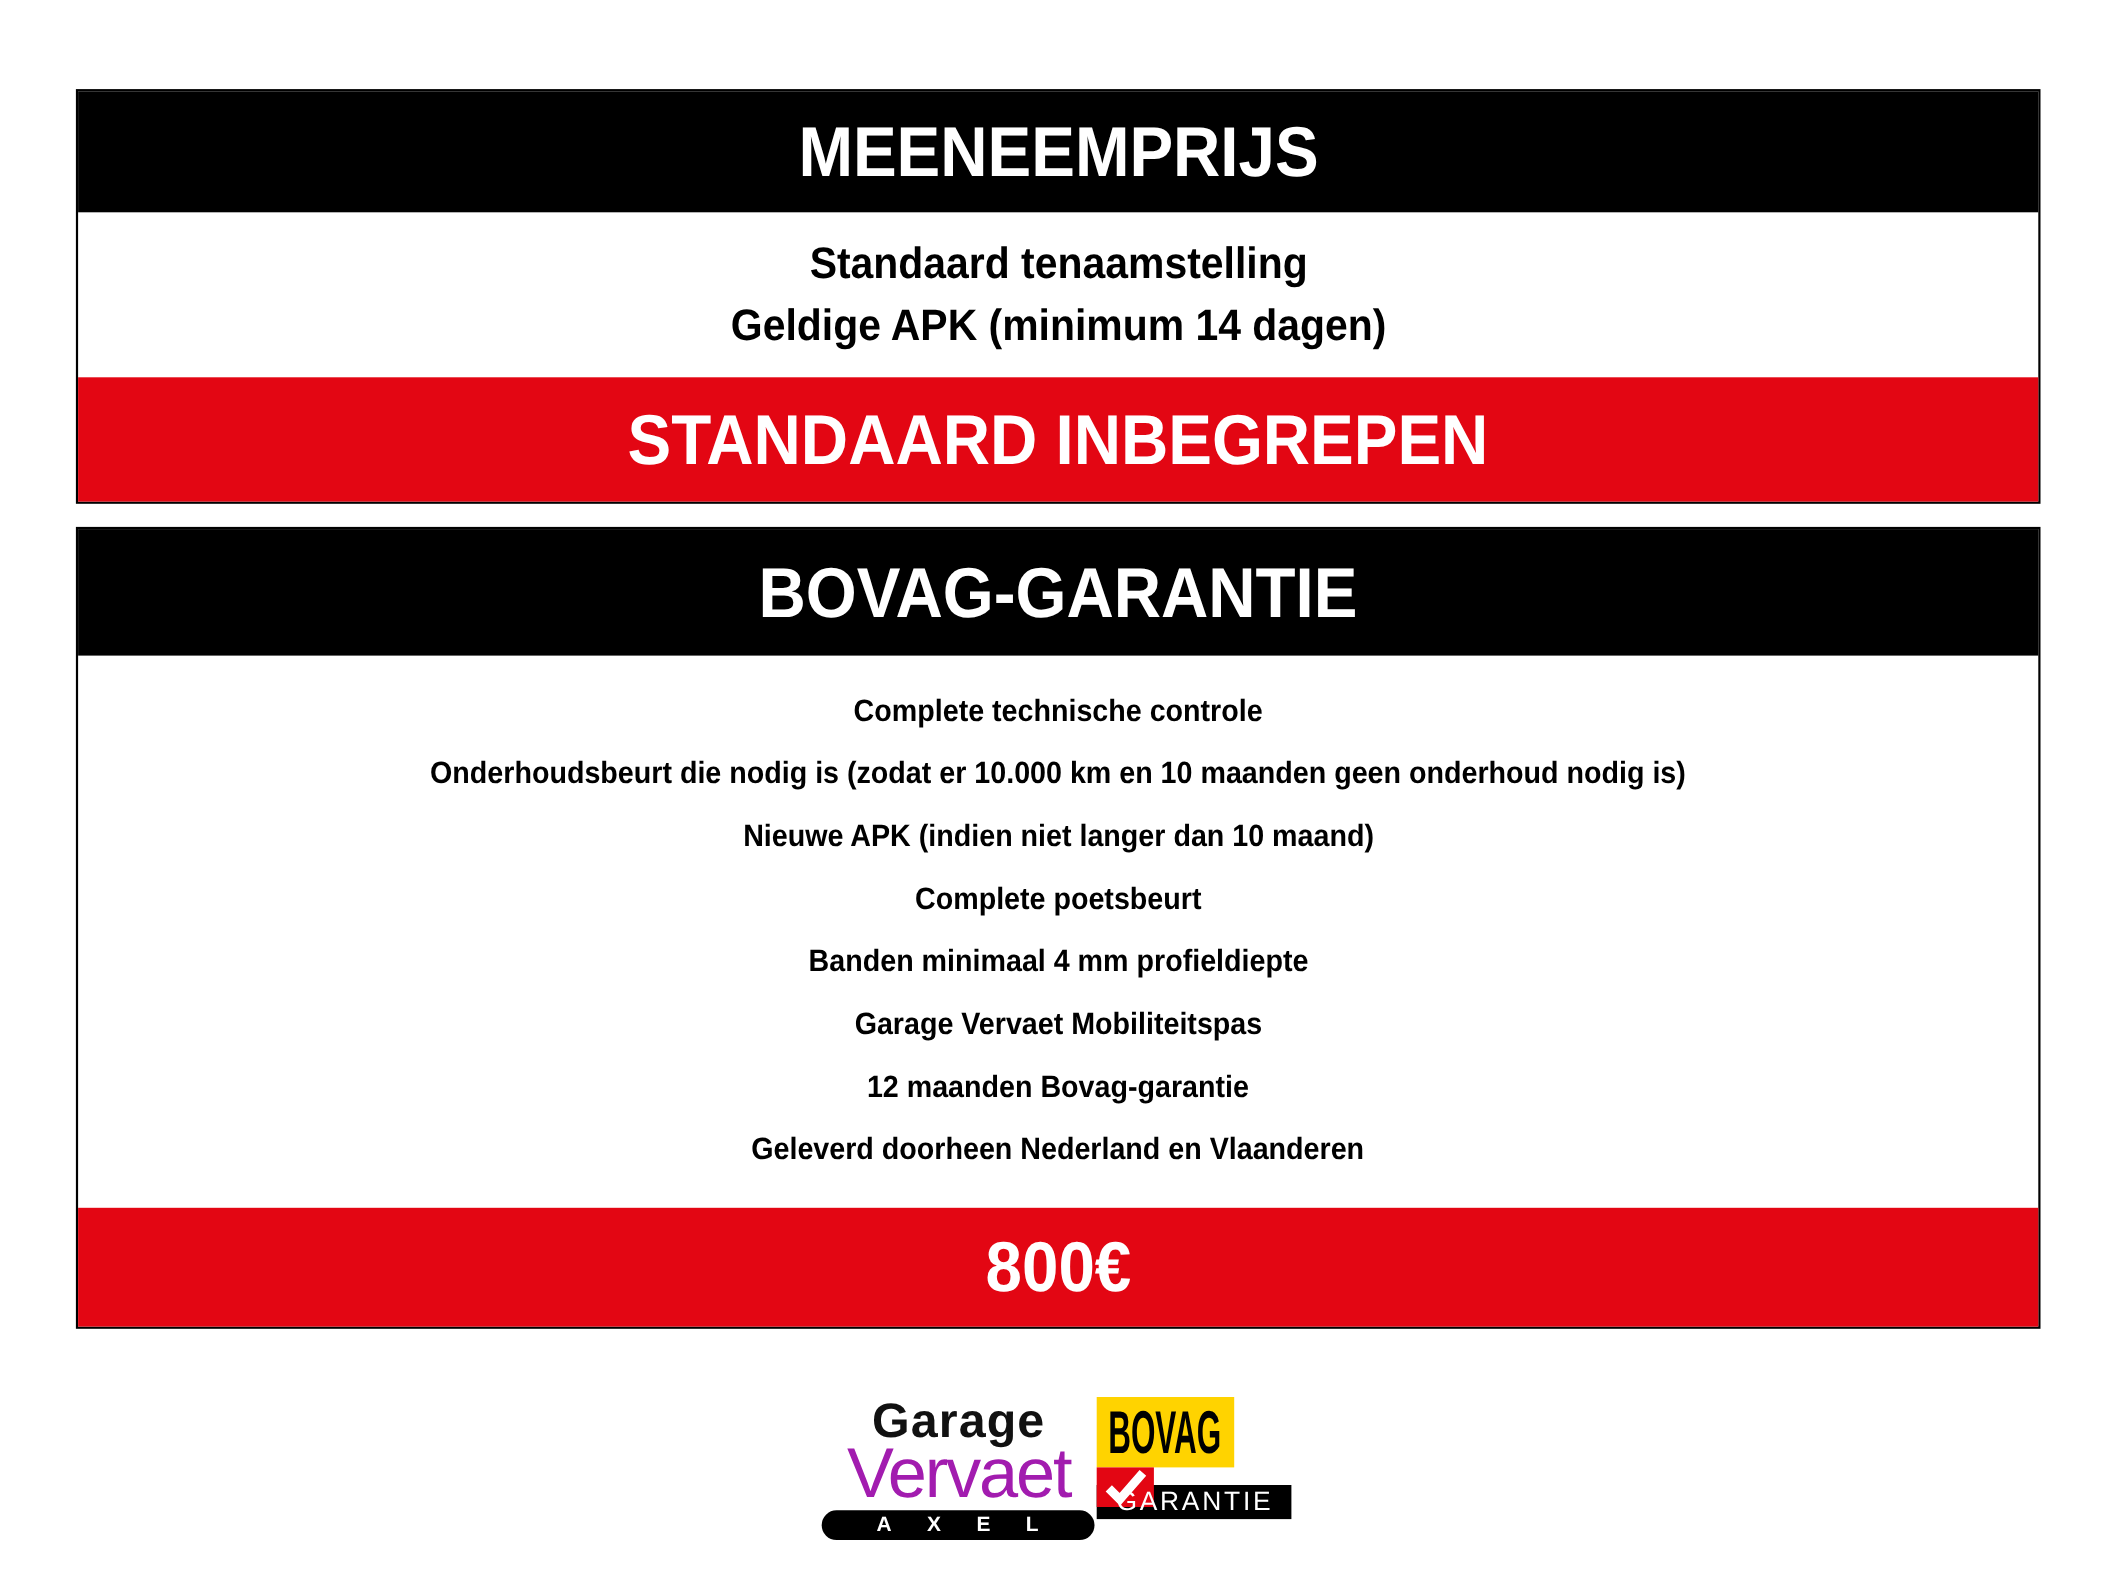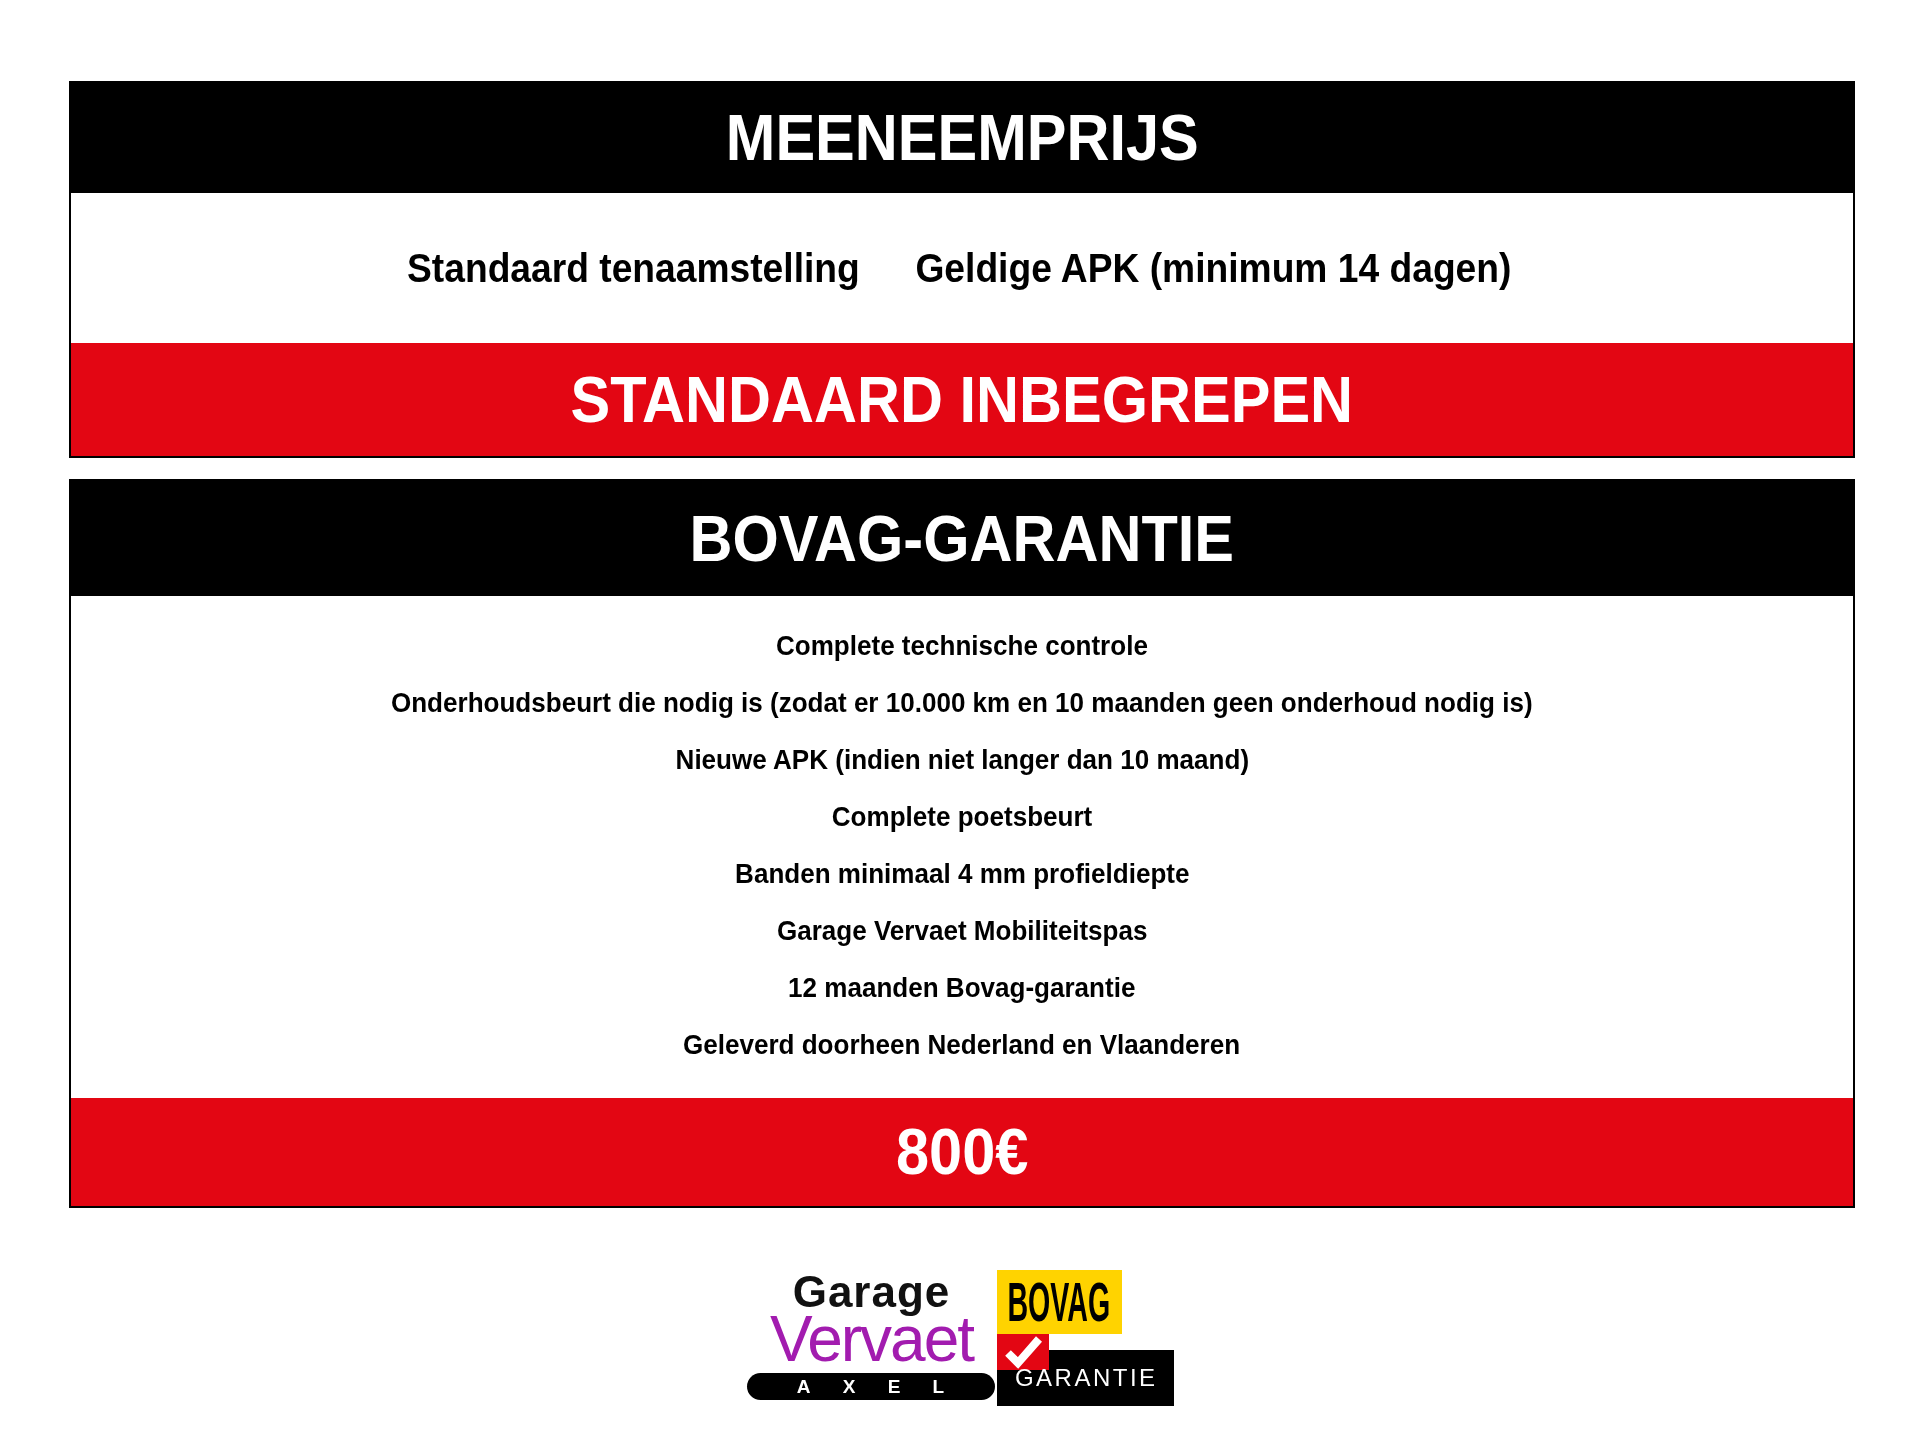--- a/index.html
+++ b/index.html
@@ -41,20 +41,21 @@
     letter-spacing: 0px;
   }
   .hdr-1 { height: 110px; }
   .ftr-1 { height: 113px; }
   .hdr-2 { height: 115px; }
   .ftr-2 { height: 108px; }
 
   .body-1 {
     height: 150px;
     display: flex;
+    flex-direction: column;
     justify-content: center;
     align-items: center;
     gap: 16px;
   }
   .body-line {
     font-weight: bold;
     font-size: 40px;
     color: #000000;
     line-height: 40px;
     text-align: center;
@@ -134,21 +135,21 @@
     letter-spacing: 0px;
   }
   .bovag-red {
     width: 52px;
     background: #e30613;
     display: flex;
     align-items: center;
     justify-content: center;
   }
   .bovag-bottom {
-    height: 56px;
+    height: 31px;
     background: #000000;
     display: flex;
     align-items: center;
     justify-content: center;
   }
   .bovag-garantie {
     color: #ffffff;
     font-size: 24px;
     font-weight: normal;
     letter-spacing: 2.5px;

